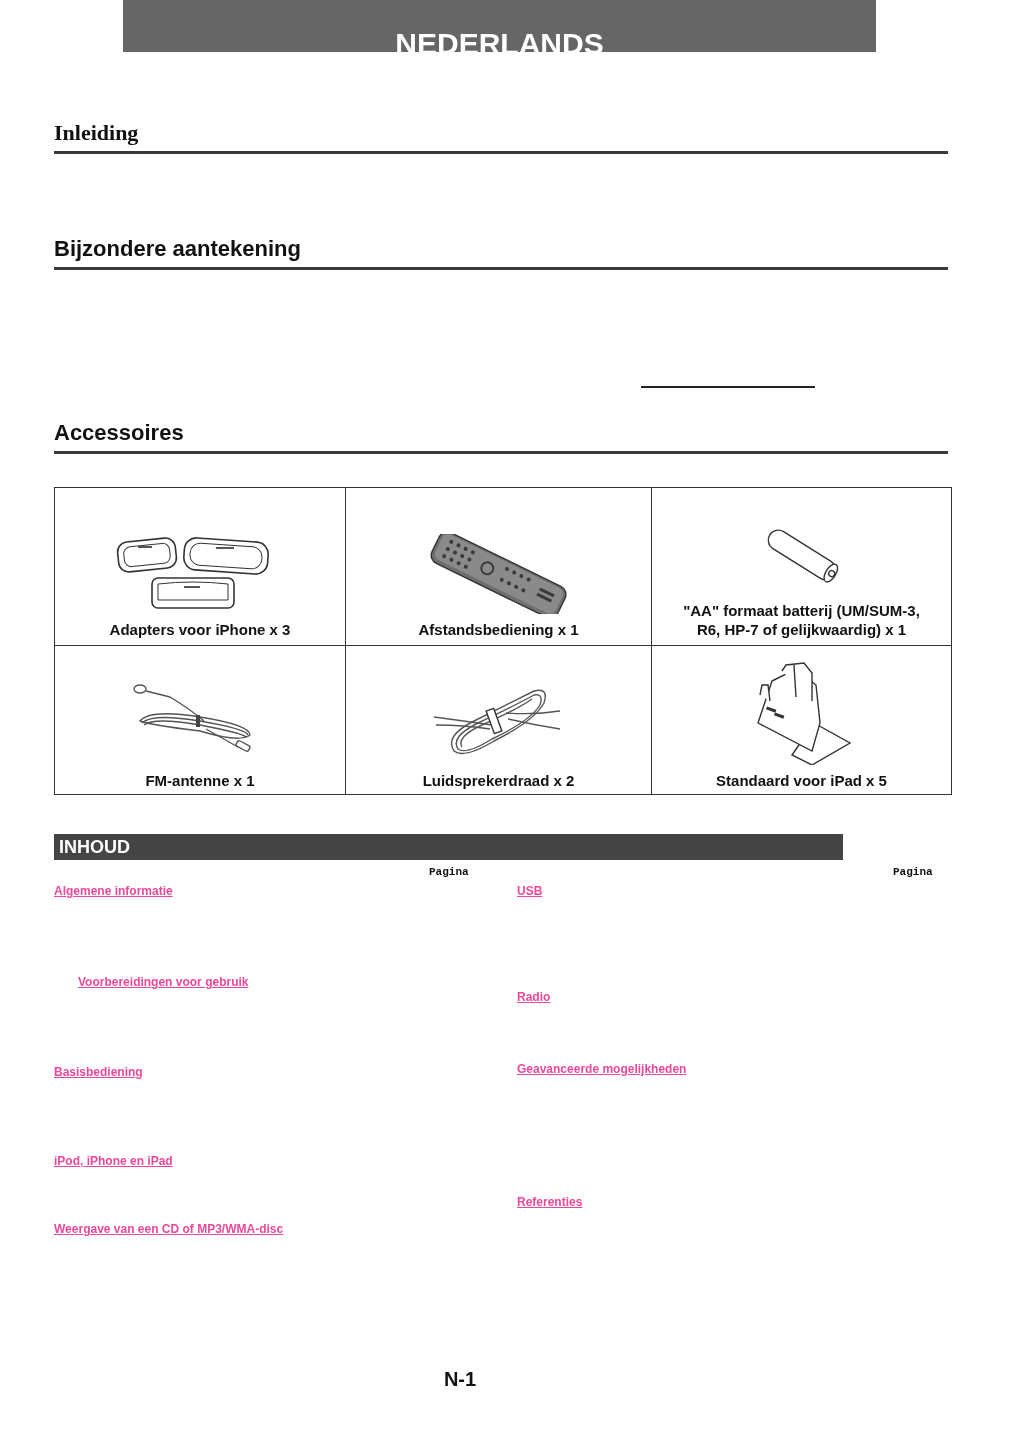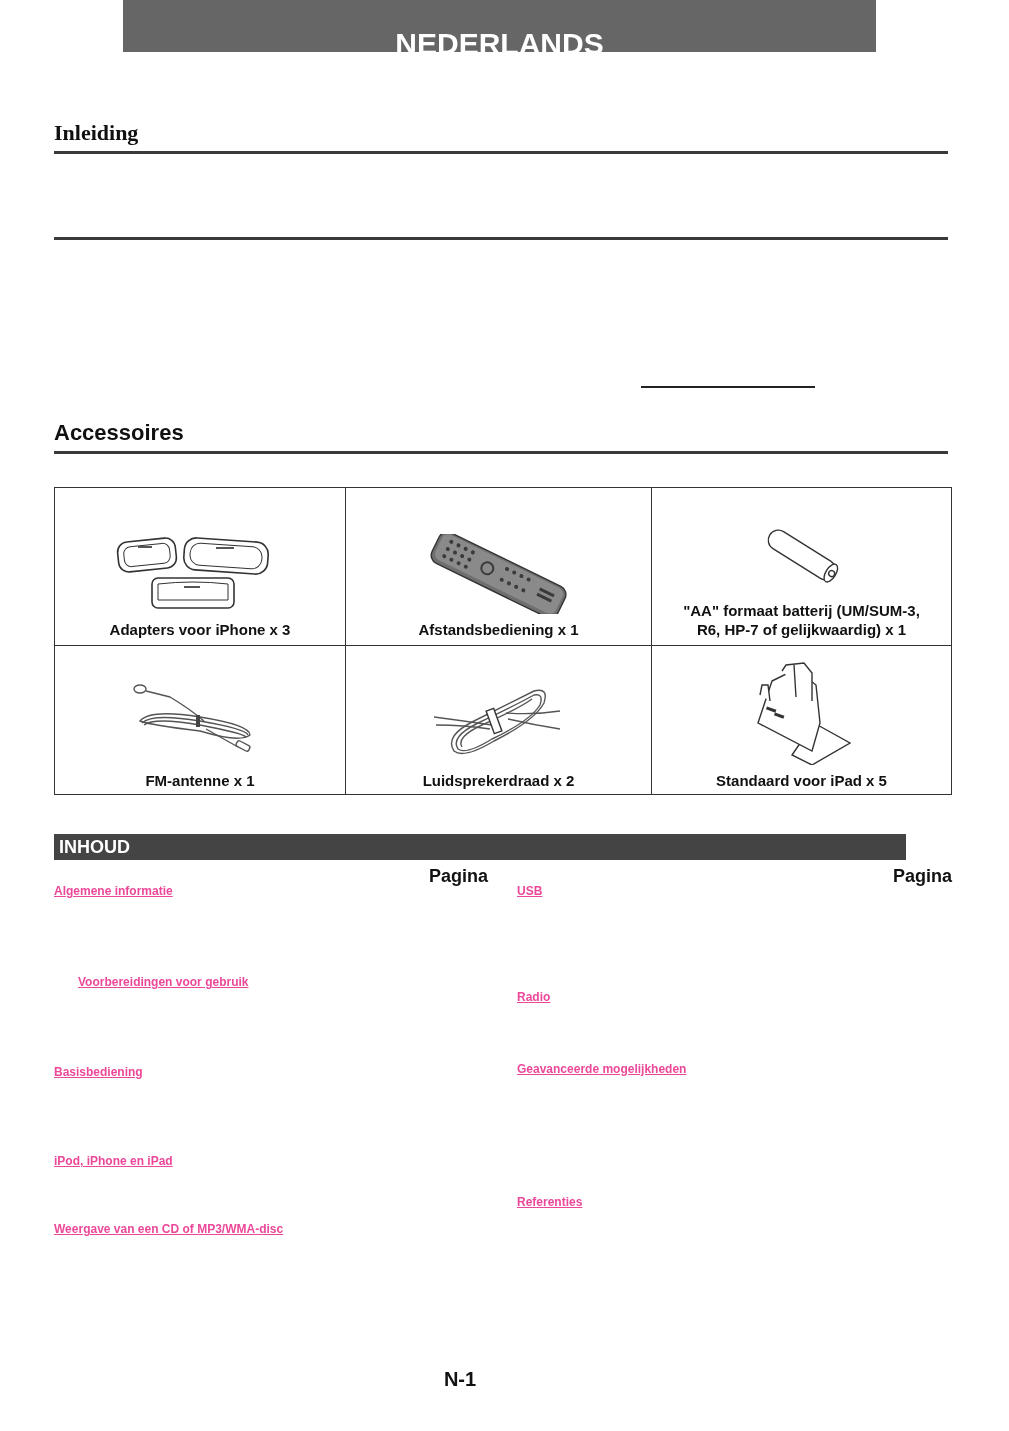--- a/index.html
+++ b/index.html
@@ -16,41 +16,42 @@
 
     .acc-table { position: absolute; left: 54px; top: 487px; width: 897px; height: 308px;
                  border-collapse: collapse; table-layout: fixed; }
     .acc-table td { border: 1.5px solid #333; vertical-align: bottom; text-align: center;
                     padding: 0 4px 6px 4px; position: relative; }
     .acc-table tr.r1 td { height: 150px; }
     .acc-table tr.r2 td { height: 144px; padding-bottom: 4px; text-align: center; }
     .acc-img { display: block; margin: 0 auto 6px auto; }
     .acc-label { font-size: 15px; font-weight: bold; line-height: 19px; display: block; }
 
-    .toc-bar { position: absolute; left: 54px; top: 834px; width: 852px; height: 26px;
+    .toc-bar { position: absolute; left: 54px; top: 834px; width: 789px; height: 26px;
                background: #444444; color: #ffffff; font-size: 18px; font-weight: bold;
                line-height: 26px; padding-left: 5px; box-sizing: border-box; }
-    .pagina { position: absolute; top: 866px; font-size: 18px; font-weight: bold; }
+    .pagina { position: absolute; top: 866px; font-size: 11px; font-weight: bold; font-family: Liberation Mono, monospace; }
     .toc-item { position: absolute; font-size: 12px; font-weight: bold; color: #ec4899; white-space: nowrap; text-decoration: underline; }
     .page-num { position: absolute; left: 0; width: 920px; top: 1368px; text-align: center;
                 font-size: 20px; font-weight: bold; }
   </style>
 </head>
 <body>
 
 <div class="banner">
   <span>NEDERLANDS</span>
 </div>
 
 <div class="section-head" style="top:118px;font-family:Liberation Serif, serif;">
   <span class="title">Inleiding</span>
   <div class="rule"></div>
 </div>
 
 <div class="section-head" style="top:234px;">
+  <span class="title">Bijzondere aantekening</span>
   <div class="rule"></div>
 </div>
 
 <div class="short-rule"></div>
 
 <div class="section-head" style="top:418px;">
   <span class="title">Accessoires</span>
   <div class="rule"></div>
 </div>
 

